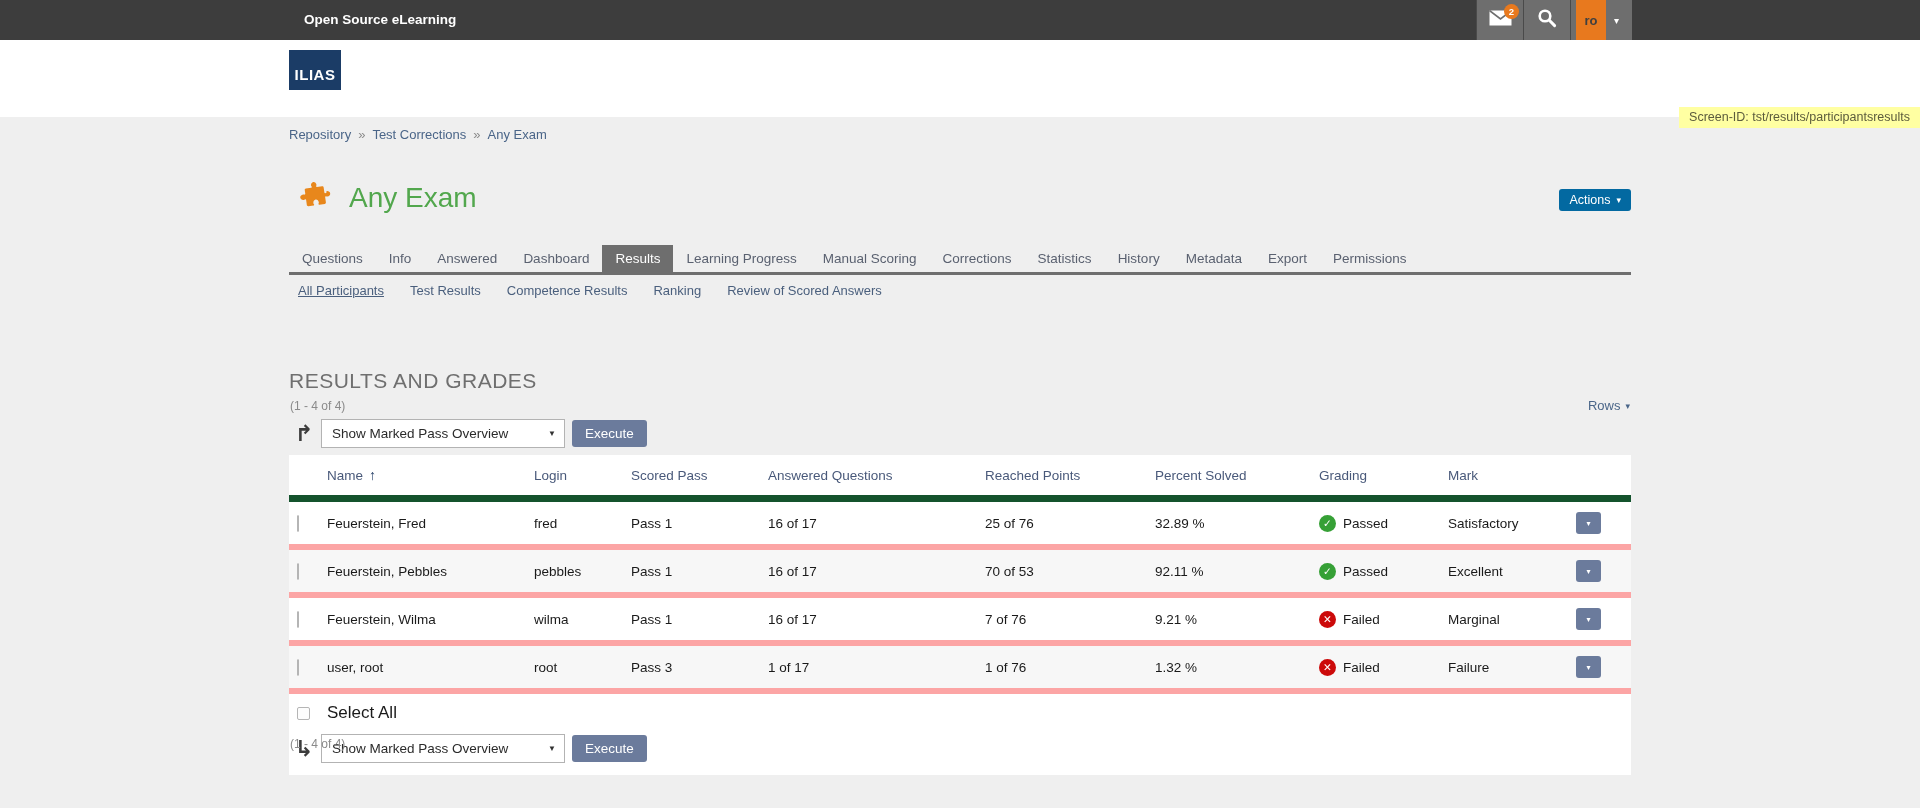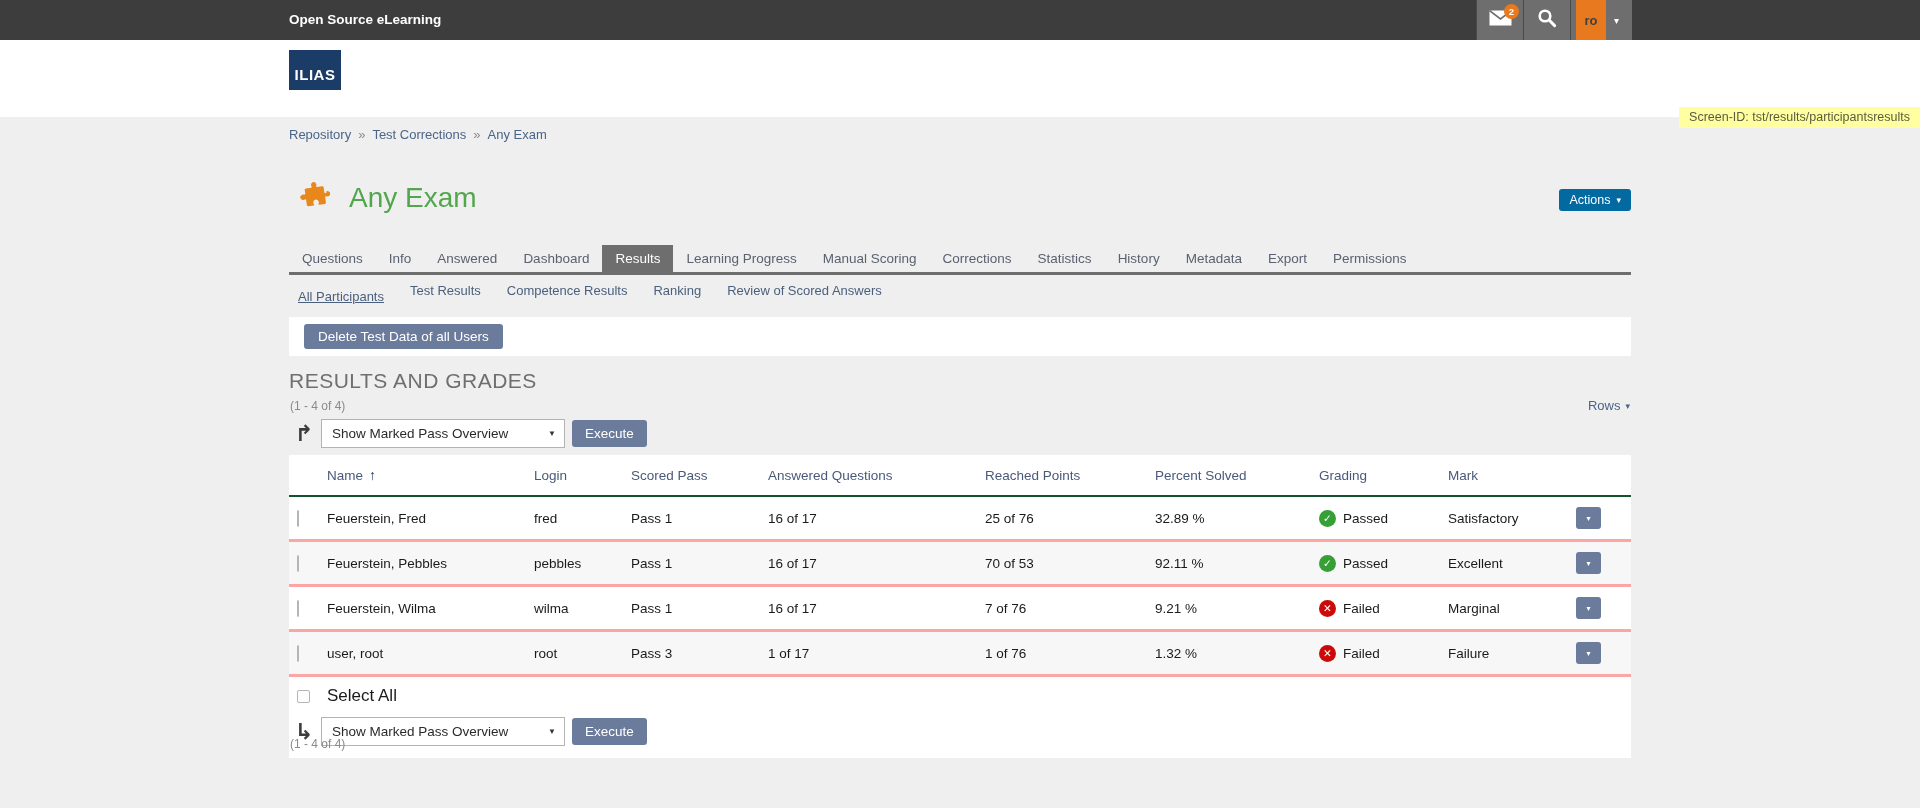--- a/index.html
+++ b/index.html
@@ -4,21 +4,21 @@
 <style>
   html,body{margin:0;padding:0;}
   body{
     width:1920px;height:808px;position:relative;overflow:hidden;
     background:#efefef;
     font-family:"Liberation Sans","DejaVu Sans",sans-serif;
     color:#1a1a1a;
   }
   
   .topbar{position:absolute;top:0;left:0;width:1920px;height:40px;background:#3d3d3d;}
-  .topbar-title{position:absolute;left:289px;top:0;line-height:40px;color:#fff;font-weight:700;font-size:13.5px;}
+  .topbar-title{position:absolute;left:304px;top:0;line-height:40px;color:#fff;font-weight:700;font-size:13.5px;}
   .topbar-right{position:absolute;right:288px;top:0;display:flex;height:40px;}
   .icon-cell{width:46px;height:40px;background:#6e6e6e;border-left:1px solid #4a4a4a;display:flex;align-items:center;justify-content:center;position:relative;cursor:pointer;}
   .icon-cell.user-cell{width:62px;justify-content:flex-start;padding-left:5px;box-sizing:border-box;}
   .mail-badge{position:absolute;top:4px;right:4px;width:15px;height:15px;border-radius:50%;background:#e8791e;color:#fff;font-size:9.5px;font-weight:700;display:flex;align-items:center;justify-content:center;}
   .avatar{width:30px;height:46px;background:#e8791e;color:#404040;font-size:13px;font-weight:700;display:flex;align-items:center;justify-content:center;}
   .user-caret{color:#fff;font-size:10px;margin-left:8px;}
   
   .mainnav{position:absolute;top:40px;left:0;width:1920px;height:77px;background:#fff;}
   .logo{position:absolute;left:289px;top:10px;width:52px;height:40px;background:#1b3c66;color:#fff;font-weight:700;font-size:15px;letter-spacing:.5px;display:flex;align-items:flex-end;justify-content:center;padding-bottom:7px;box-sizing:border-box;cursor:pointer;}
   .nav-items{position:absolute;left:371px;top:0;height:77px;display:flex;align-items:center;gap:34px;}
@@ -35,40 +35,40 @@
   .obj-icon{transform:rotate(-8deg);}
   .page-title{font-size:28px;font-weight:400;color:#52a74d;}
   .actions-btn{position:absolute;top:72px;right:0;background:#0369a1;color:#fff;font-size:12.5px;padding:4px 10px;border-radius:3px;cursor:pointer;display:flex;align-items:center;gap:6px;}
   .actions-btn .caret{font-size:9px;}
   
   .tabs{position:absolute;top:128px;left:0;width:1342px;display:flex;border-bottom:3px solid #6e6e6e;}
   .tab{padding:6px 13px;font-size:13.5px;color:#5a6170;cursor:pointer;white-space:nowrap;}
   .tab.active{background:#6e6e6e;color:#fff;}
   .subtabs{position:absolute;top:166px;left:9px;display:flex;gap:26px;}
   .subtab{font-size:13px;color:#4a5f7d;cursor:pointer;white-space:nowrap;}
-  .subtab.active{text-decoration:underline;margin-top:6px;}
+  .subtab.active{text-decoration:underline;}
   
   .toolbar-strip{position:absolute;top:200px;left:0;width:1342px;height:39px;background:#fff;display:flex;align-items:center;padding-left:15px;box-sizing:border-box;}
   .btn{background:#6b7b9c;color:#fff;font-size:13.5px;border:none;border-radius:3px;padding:5px 14px;cursor:pointer;font-family:inherit;}
   
   .results-heading{position:absolute;top:252px;left:0;font-size:21px;color:#6f6f6f;letter-spacing:.5px;font-weight:400;}
   .range-top{position:absolute;top:282px;left:1px;font-size:12px;color:#8a8a8a;}
   .rows-dd{position:absolute;top:281px;right:1px;font-size:13px;color:#4a6588;cursor:pointer;display:flex;align-items:center;gap:5px;}
   .rows-dd .caret{font-size:9px;}
   
   .filter-row{position:absolute;left:5px;display:flex;align-items:center;gap:7px;}
   .filter-row.top{top:302px;}
   .apply-arrow{font-size:22px;color:#3c3c3c;font-weight:700;line-height:1;width:20px;text-align:center;}
   .fake-select{width:224px;height:27px;background:#fff;border:1px solid #b3b3b3;font-size:13.5px;color:#2b2b2b;display:flex;align-items:center;justify-content:space-between;padding:0 8px 0 10px;cursor:pointer;gap:21px;}
   .fake-select .sel-caret{font-size:8px;color:#333;}
   .exec-btn{height:27px;padding:0 13px;display:flex;align-items:center;}
   
   .tbl{position:absolute;top:338px;left:0;width:1342px;background:#fff;}
-  .tr{display:grid;grid-template-columns:38px 207px 97px 137px 217px 170px 164px 129px 128px 54px;align-items:center;height:42px;border-bottom:3px solid #fca5a5;font-size:13.5px;color:#1a1a1a;}
-  .tr.thead{height:40px;border-bottom:2px solid #14532d;}
+  .tr{display:grid;grid-template-columns:38px 207px 97px 137px 217px 170px 164px 129px 128px 54px;align-items:center;height:42px;border-bottom:6px solid #fca5a5;font-size:13.5px;color:#1a1a1a;}
+  .tr.thead{height:40px;border-bottom:7px solid #14532d;}
   .tr.alt{background:#f7f7f7;}
   .th{color:#49597a;font-size:13.5px;display:flex;align-items:center;gap:6px;white-space:nowrap;}
   .sort-icon{color:#1f3a63;font-weight:700;font-size:14px;}
   .cb{width:13px;height:13px;border:1px solid #b5b5b5;background:#fdfdfd;border-radius:2px;margin-left:8px;cursor:pointer;box-sizing:border-box;}
   .g-cell{display:flex;align-items:center;gap:7px;}
   .g-icon{width:17px;height:17px;border-radius:50%;color:#fff;font-size:10.5px;font-weight:700;display:inline-flex;align-items:center;justify-content:center;}
   .g-icon.passed{background:#36a036;}
   .g-icon.failed{background:#cc0a0a;}
   .action-btn{width:25px;height:22px;background:#6b7b9c;border:none;border-radius:3px;color:#fff;font-size:8px;display:flex;align-items:center;justify-content:center;cursor:pointer;}
   .selectall-row{display:flex;align-items:center;height:38px;}
@@ -152,23 +152,20 @@
       <div class="tab">Permissions</div>
     </div>
   <div class="subtabs">
       <div class="subtab active">All Participants</div>
       <div class="subtab">Test Results</div>
       <div class="subtab">Competence Results</div>
       <div class="subtab">Ranking</div>
       <div class="subtab">Review of Scored Answers</div>
     </div>
 
-  <div class="toolbar-strip">
-    <button class="btn">Delete Test Data of all Users</button>
-  </div>
 
   <div class="results-heading">RESULTS AND GRADES</div>
   <div class="range-top">(1 - 4 of 4)</div>
   <div class="rows-dd">
     <span>Rows</span>
     <span class="caret">▾</span>
   </div>
 
   <div class="filter-row top">
     <span class="apply-arrow">↱</span>

